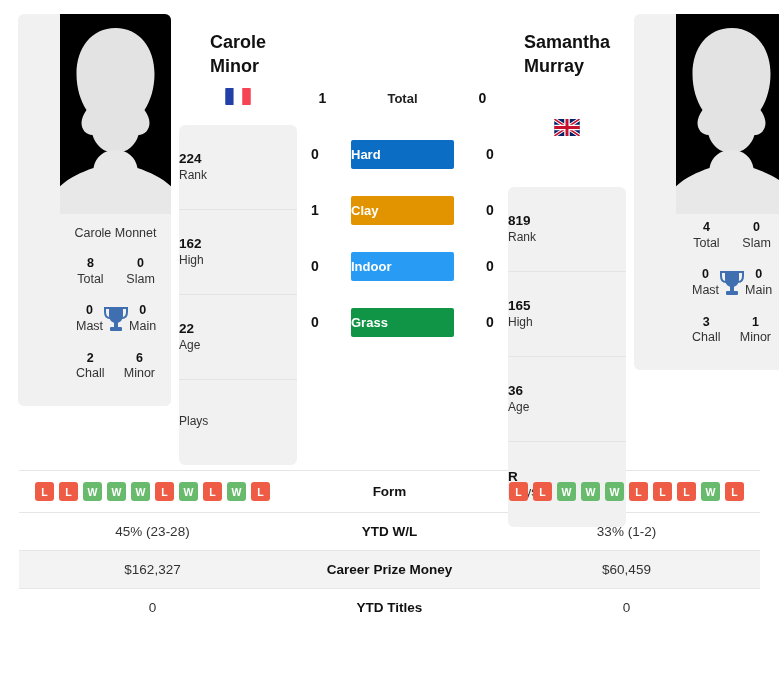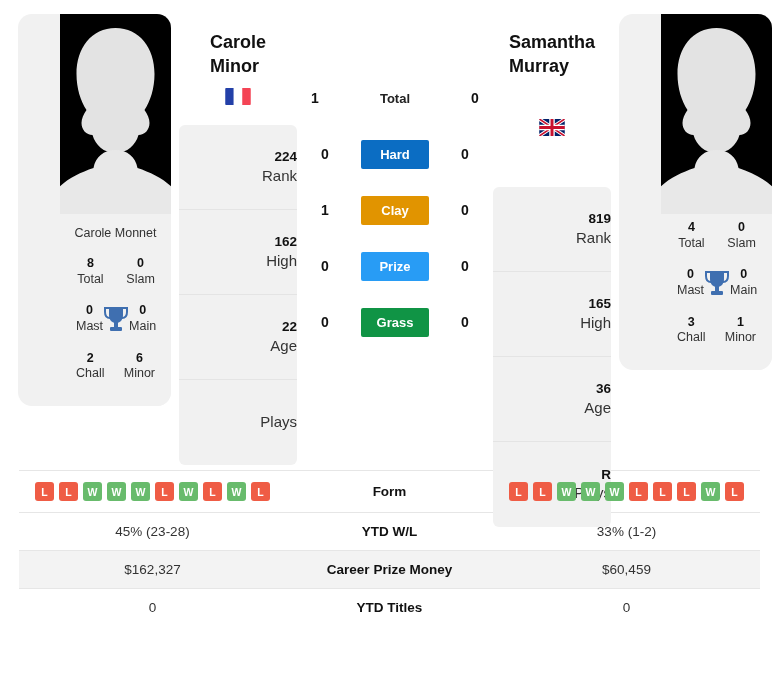--- a/index.html
+++ b/index.html
@@ -19,21 +19,21 @@
     display: flex;
     align-items: flex-start;
     padding: 14px 18px 0 18px;
     height: 470px;
   }
 
   
   .avatar-col { width: 153px; flex: 0 0 153px; }
   .avatar-card {
     background: #f1f1f1;
-    border-radius: 14px;
+    border-radius: 6px;
     overflow: hidden;
     padding-left: 42px;
   }
   .avatar-photo {
     width: 100%;
     height: 200px;
     background: #000000;
     position: relative;
     overflow: hidden;
   }
@@ -90,27 +90,27 @@
     width: 118px;
     background: #f1f1f1;
     border-radius: 6px;
     overflow: hidden;
   }
   .rank-card.right-card { margin-top: 0px; }
   .rank-cell {
     height: 85px;
     display: flex;
     flex-direction: column;
-    align-items: flex-end;
+    align-items: flex-start;
     justify-content: center;
     border-bottom: 1px solid #e4e4e4;
   }
   .rank-cell:last-child { border-bottom: none; }
   .rank-num { font-size: 13.5px; font-weight: bold; color: #111; line-height: 1.3; }
-  .rank-lbl { font-size: 15px; color: #333; line-height: 1.3; }
+  .rank-lbl { font-size: 12px; color: #333; line-height: 1.3; }
 
   
   .center-col {
     flex: 1 1 auto;
     display: flex;
     flex-direction: column;
     padding-top: 56px;
   }
   .h2h-row {
     display: flex;
@@ -119,22 +119,22 @@
     height: 56px;
   }
   .h2h-score {
     width: 36px;
     text-align: center;
     font-size: 14px;
     font-weight: bold;
     color: #111;
   }
   .surface-pill {
-    width: 68px;
-    text-align: center;
+    width: 103px;
+    text-align: left;
     font-size: 13px;
     font-weight: bold;
     color: #ffffff;
     padding: 7px 0;
     border-radius: 2px;
     margin: 0 18px;
   }
   .surface-plain {
     width: 88px;
     text-align: center;
@@ -286,21 +286,21 @@
         <div class="surface-pill" style="background: rgb(11, 109, 195);">Hard</div>
         <div class="h2h-score">0</div>
       </div>
       <div class="h2h-row">
         <div class="h2h-score">1</div>
         <div class="surface-pill" style="background: rgb(225, 148, 0);">Clay</div>
         <div class="h2h-score">0</div>
       </div>
       <div class="h2h-row">
         <div class="h2h-score">0</div>
-        <div class="surface-pill" style="background: rgb(40, 156, 245);">Prize</div>
+        <div class="surface-pill" style="background: rgb(40, 156, 245);">Indoor</div>
         <div class="h2h-score">0</div>
       </div>
       <div class="h2h-row">
         <div class="h2h-score">0</div>
         <div class="surface-pill" style="background: rgb(16, 148, 69);">Grass</div>
         <div class="h2h-score">0</div>
       </div>
     </div>
 
     <div class="name-col right">

